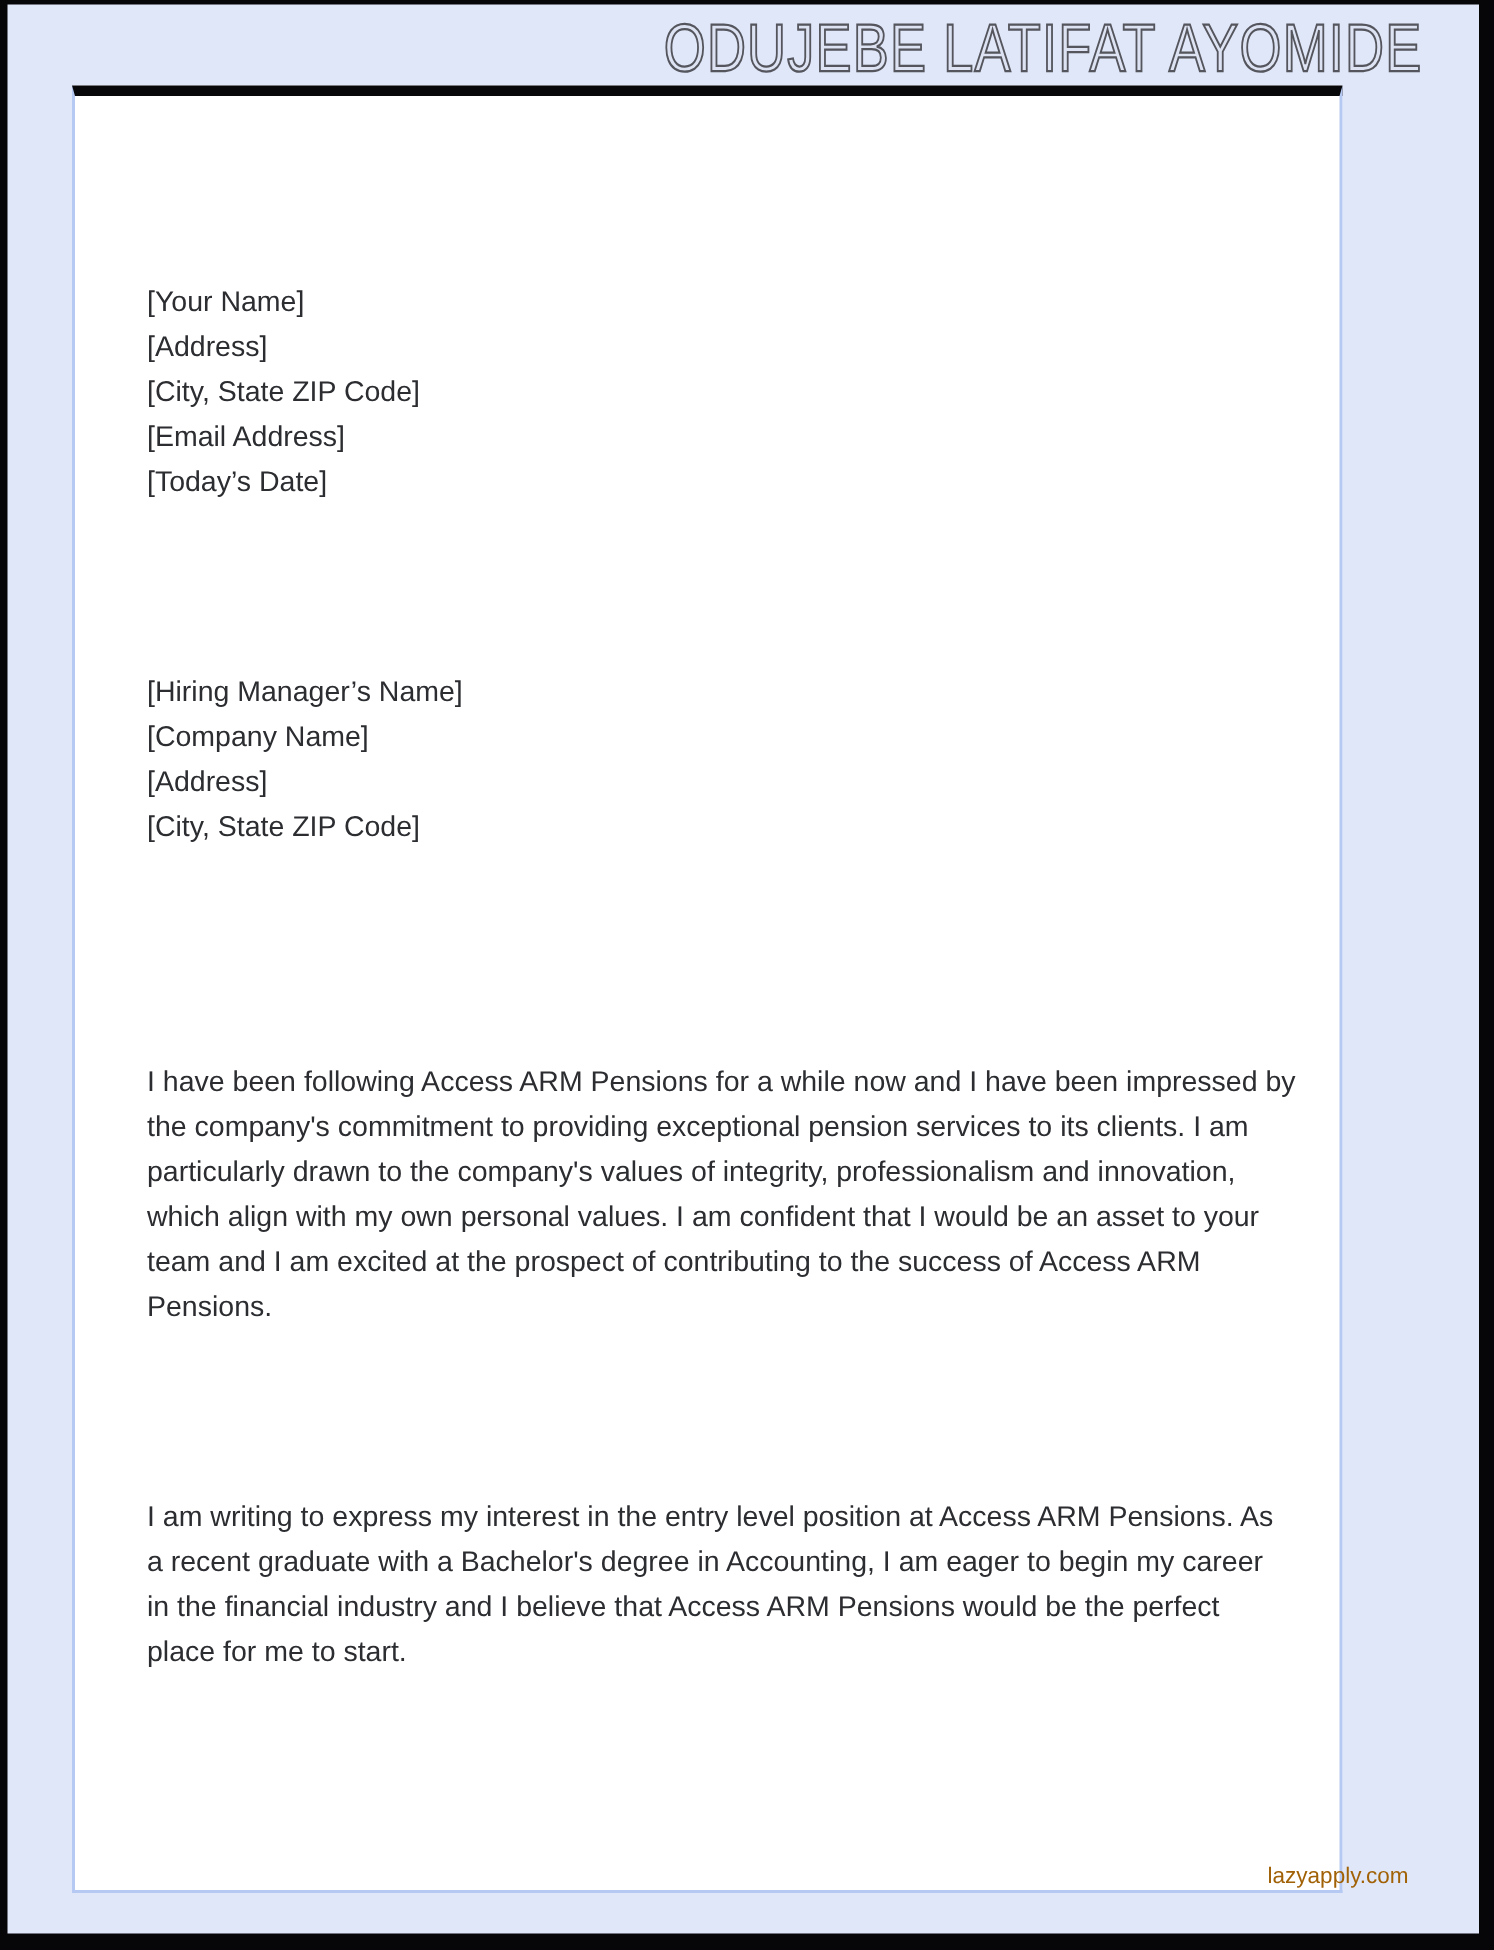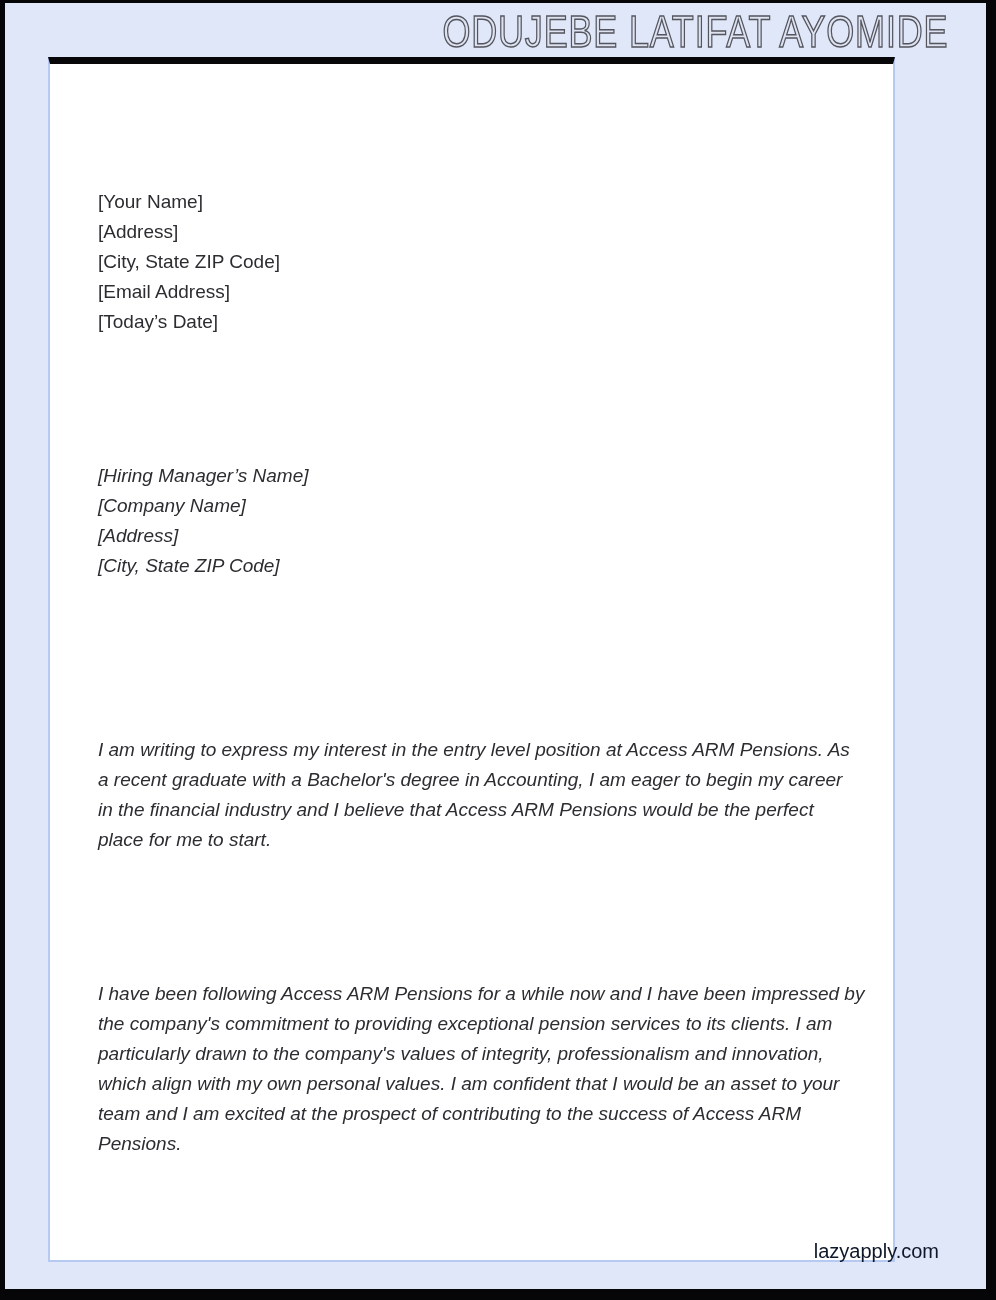--- a/index.html
+++ b/index.html
@@ -46,28 +46,28 @@
     
   }
   .content {
     padding: 33px 18px 0 48px;
     font-size: 19px;
     line-height: 30px;
     color: #2c2d31;
     white-space: pre;         
   }
   .block { margin: 0; }
-  .block + .block { margin-top: 34px; font-style: italic; }
+  .block + .block { margin-top: 20px; }
   .watermark {
     position: absolute;
     top: 1239px;
     right: 47px;
-    font-size: 20px;
+    font-size: 15px;
     line-height: 18px;
-    color: #0f172a;
+    color: #a16207;
     z-index: 5;
     background: transparent;
   }
 </style>
 </head>
 <body>
 
 <div class="page">
 
   <div class="header-name">ODUJEBE LATIFAT AYOMIDE</div>
@@ -80,31 +80,31 @@
 [City, State ZIP Code]
 [Email Address]
 [Today’s Date]</div>
 
       <div class="block">[Hiring Manager’s Name]
 [Company Name]
 [Address]
 [City, State ZIP Code]</div>
 
 
-      <div class="block">I am writing to express my interest in the entry level position at Access ARM Pensions. As
-a recent graduate with a Bachelor's degree in Accounting, I am eager to begin my career
-in the financial industry and I believe that Access ARM Pensions would be the perfect
-place for me to start.</div>
-
       <div class="block">I have been following Access ARM Pensions for a while now and I have been impressed by
 the company's commitment to providing exceptional pension services to its clients. I am
 particularly drawn to the company's values of integrity, professionalism and innovation,
 which align with my own personal values. I am confident that I would be an asset to your
 team and I am excited at the prospect of contributing to the success of Access ARM
 Pensions.</div>
+
+      <div class="block">I am writing to express my interest in the entry level position at Access ARM Pensions. As
+a recent graduate with a Bachelor's degree in Accounting, I am eager to begin my career
+in the financial industry and I believe that Access ARM Pensions would be the perfect
+place for me to start.</div>
 
       
 
       
 
     </div>
   </div>
 
   <div class="watermark">lazyapply.com</div>
 

